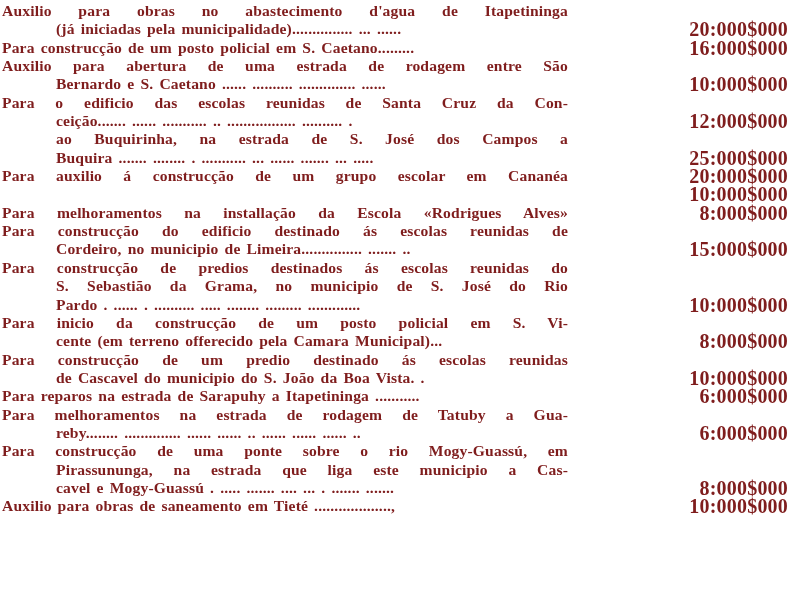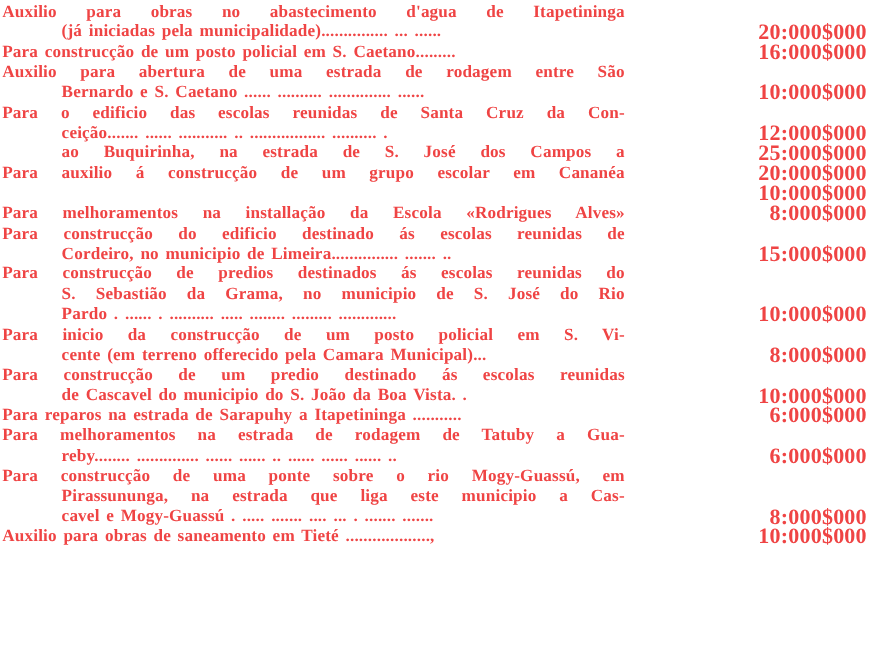--- a/index.html
+++ b/index.html
@@ -6,21 +6,21 @@
     margin: 0;
     padding: 0;
     background: #ffffff;
   }
   .page {
     position: relative;
     box-sizing: border-box;
     width: 800px;
     height: 564px;
     background: #ffffff;
-    color: #ef4444;
+    color: #7f1d1d;
     font-family: "Liberation Serif", "DejaVu Serif", serif;
     font-weight: bold;
     padding: 2px 12px 0 2px;
     overflow: hidden;
   }
   .item {
     display: flex;
     align-items: flex-end;
   }
   .text {
@@ -88,20 +88,21 @@
     <div class="text">
       <div class="line fill">Para o edificio das escolas reunidas de Santa Cruz da Con-</div>
       <div class="line cont">ceição....... ...... ........... .. ................. .......... .</div>
     </div>
     <div class="amount">12:000$000</div>
   </div>
 
   <div class="item">
     <div class="text">
       <div class="line cont fill">ao Buquirinha, na estrada de S. José dos Campos a</div>
+      <div class="line cont">Buquira ....... ........ . ........... ... ...... ....... ... .....</div>
     </div>
     <div class="amount">25:000$000</div>
   </div>
 
   <div class="item">
     <div class="text">
       <div class="line fill">Para auxilio á construcção de um grupo escolar em Cananéa</div>
     </div>
     <div class="amount">20:000$000</div>
   </div>

